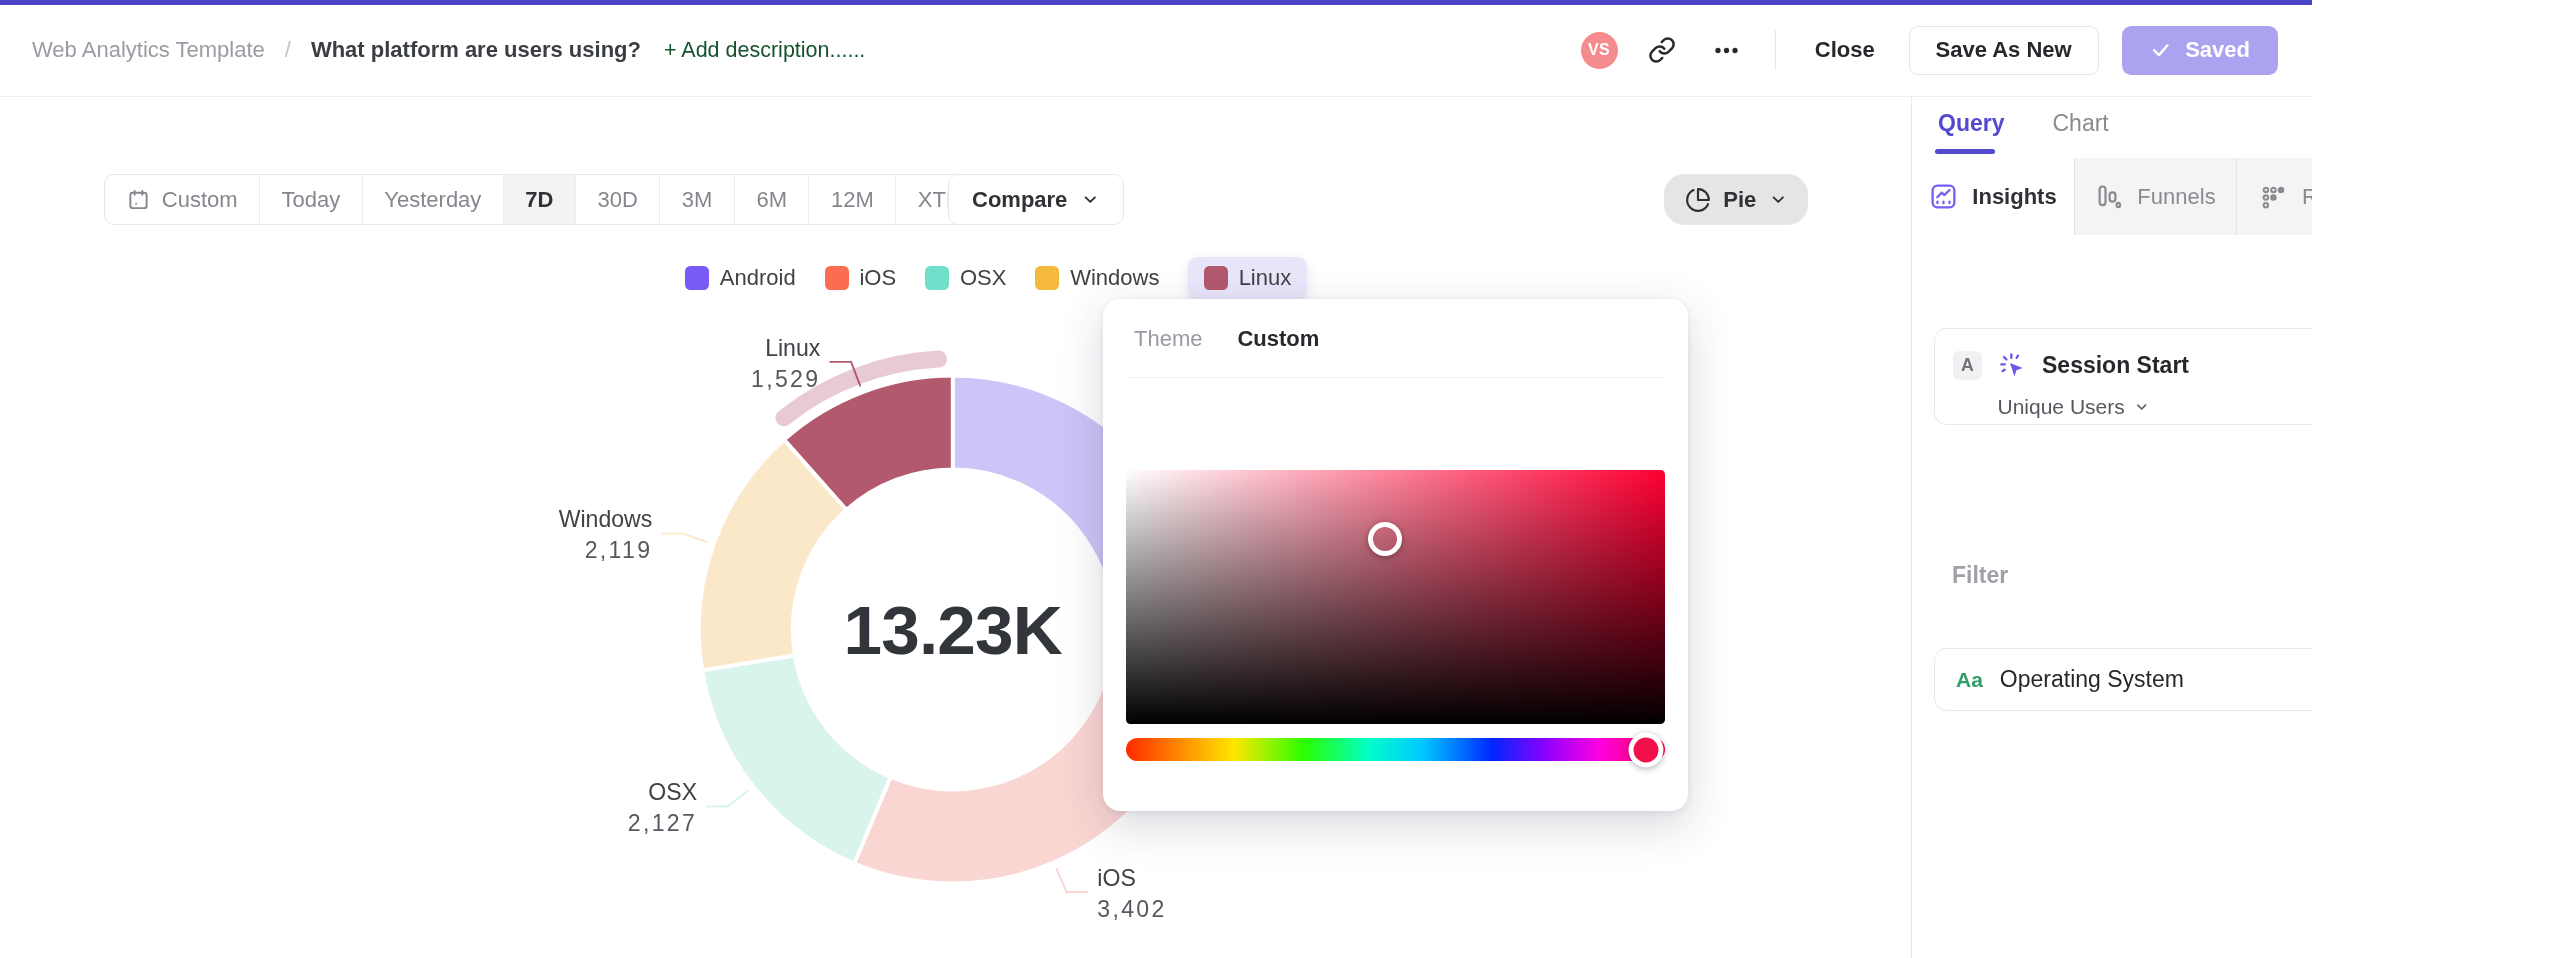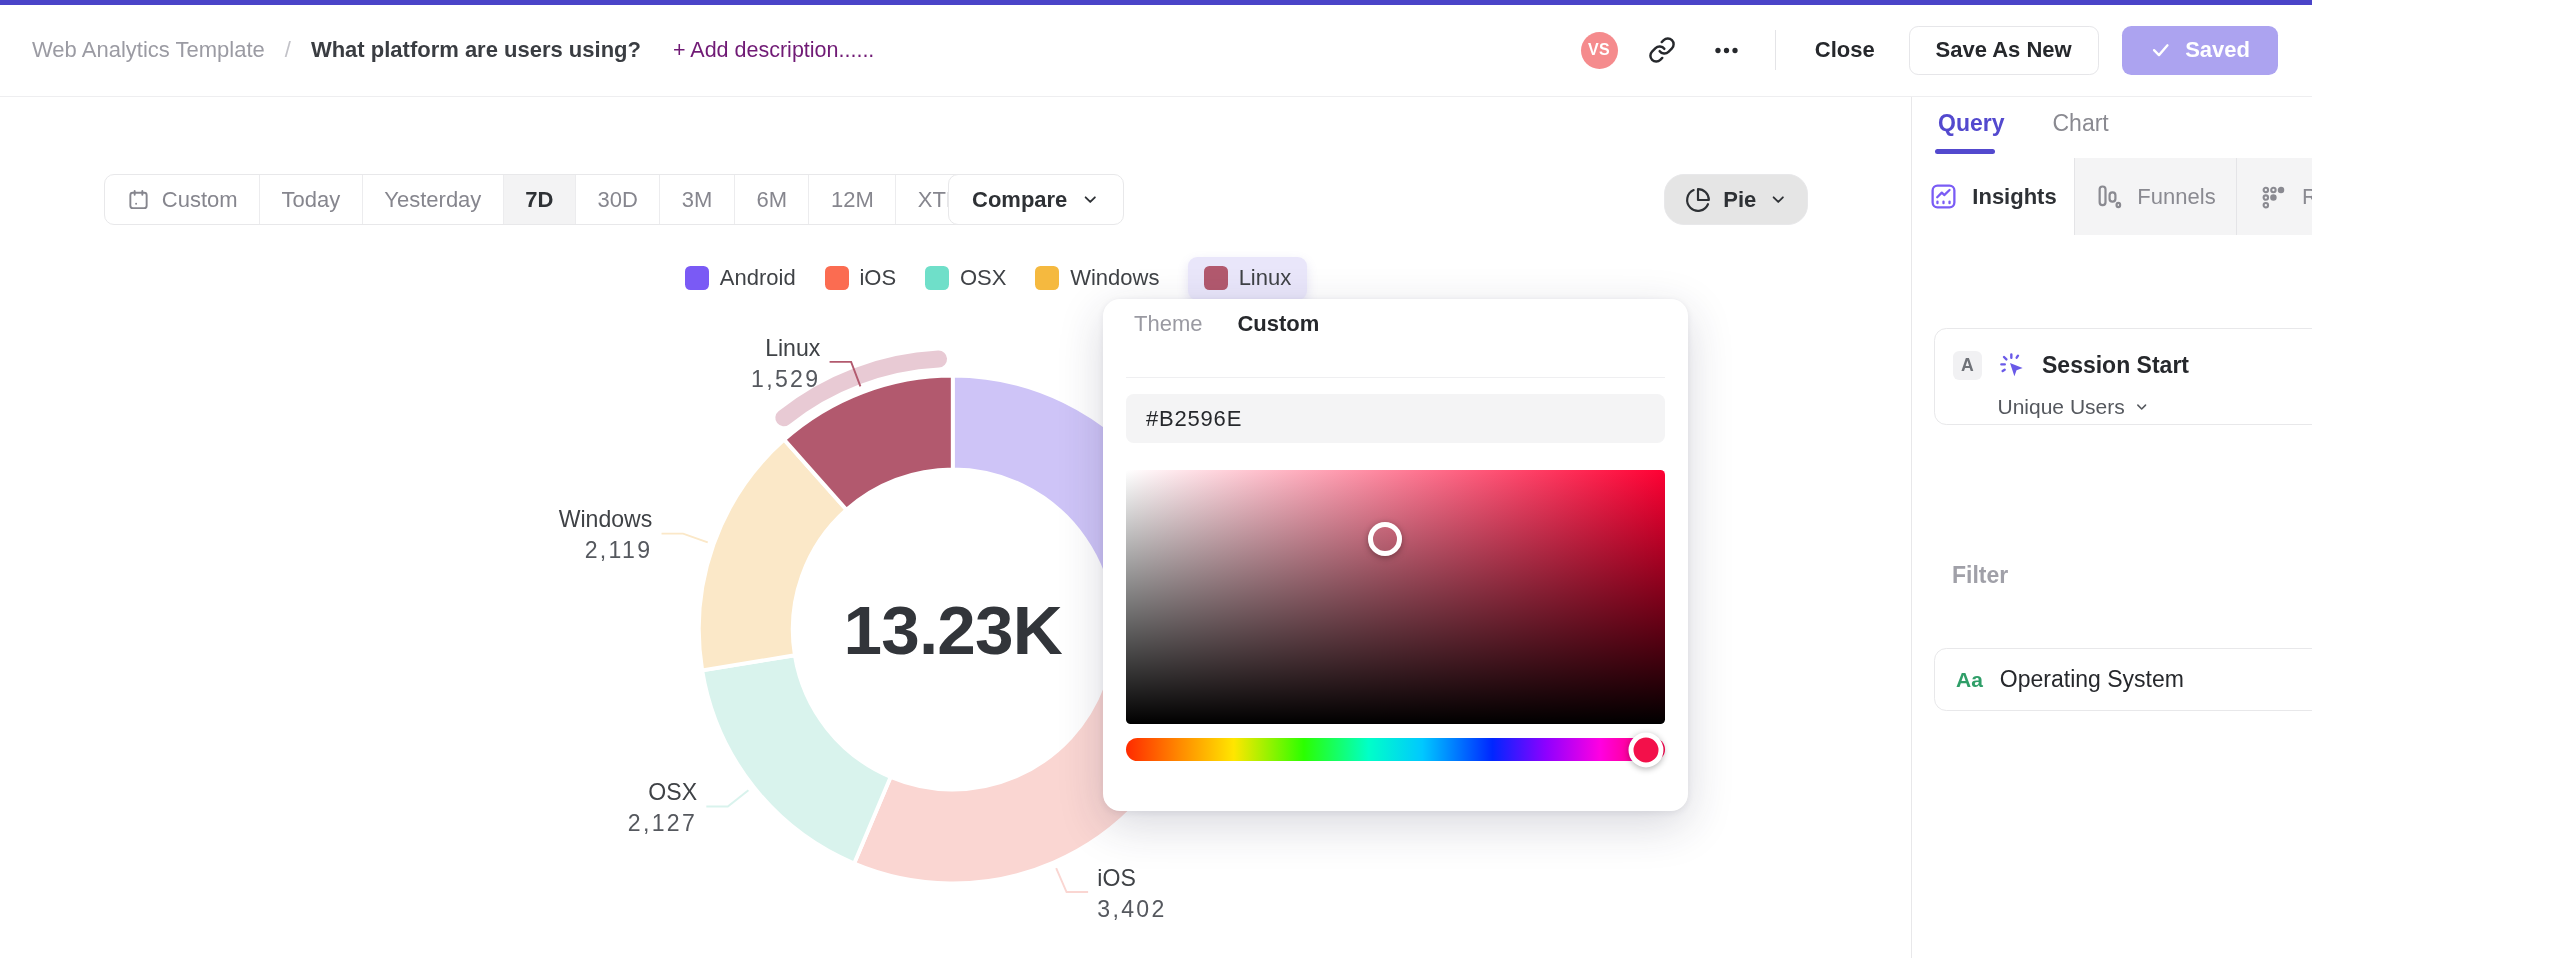--- a/index.html
+++ b/index.html
@@ -7,21 +7,21 @@
   .page{position:relative;width:2312px;height:959px;overflow:hidden;background:#fff;}
 
   
   .top-accent{position:absolute;left:0;top:0;width:100%;height:4.6px;background:#4A44C8;}
   .header{position:absolute;left:0;top:4.6px;width:100%;height:92px;display:flex;align-items:center;
           justify-content:space-between;border-bottom:1.2px solid #EEEEF0;box-sizing:border-box;background:#fff;z-index:30;}
   .hleft{display:flex;align-items:center;gap:20px;padding-left:32px;}
   .crumb-root{font-size:22px;color:#9B9BA3;}
   .crumb-sep{font-size:22px;color:#C2C2C8;}
   .crumb-title{font-size:22px;font-weight:700;color:#3A3D42;}
-  .add-desc{font-size:21.5px;color:#701a75;margin-left:12px;}
+  .add-desc{font-size:21.5px;color:#14532d;margin-left:3px;}
   .hright{display:flex;align-items:center;gap:23px;padding-right:34px;}
   .avatar{width:37px;height:37px;border-radius:50%;background:#F58B8D;color:#fff;font-size:16px;font-weight:700;
           display:flex;align-items:center;justify-content:center;letter-spacing:0.4px;}
   .icon-btn{display:flex;align-items:center;justify-content:center;width:42px;height:42px;border-radius:7.7px;}
   .hdivider{width:1.2px;height:40px;background:#E4E4E7;margin:0 4.6px;}
   .close-btn{font-size:22px;font-weight:600;color:#26282C;padding:0 10.8px;background:none;border:none;font-family:inherit;}
   .btn-outline{font-size:22px;font-weight:600;color:#26282C;background:#fff;border:1.4px solid #E6E6E9;border-radius:9.2px;
           height:49px;padding:0 26px;font-family:inherit;display:flex;align-items:center;}
   .btn-saved{font-size:22px;font-weight:600;color:#fff;background:#ACA3F0;border:none;border-radius:9.2px;height:49px;
           padding:6px 28px;font-family:inherit;display:flex;align-items:center;gap:14px;}
@@ -45,21 +45,21 @@
 
   
   #chart{position:absolute;left:585px;top:323px;overflow:visible;z-index:1;}
   .slice-name{font-size:30px;fill:#3F4246;}
   .slice-value{font-size:30px;fill:#55585E;letter-spacing:3px;}
   .center-total{font-size:90px;font-weight:700;fill:#32353A;letter-spacing:-1px;}
 
   
   .popup{position:absolute;left:1103px;top:299px;width:585px;height:512px;background:#fff;border-radius:17px;
          box-shadow:0 14px 46px rgba(40,40,70,.18),0 1.5px 6.2px rgba(40,40,70,.08);z-index:10;box-sizing:border-box;}
-  .popup-tabs{position:absolute;left:31px;top:12px;display:flex;gap:35px;align-items:center;}
+  .popup-tabs{position:absolute;left:31px;top:27px;display:flex;gap:35px;align-items:center;}
   .ptab{font-size:22px;color:#9A9AA2;}
   .ptab.active{color:#26282C;font-weight:700;}
   .popup-div{position:absolute;left:23px;right:23px;top:78px;height:0;border-top:1.2px solid #EFEFF1;}
   .hex-input{position:absolute;left:23px;right:23px;top:95px;height:49px;background:#F4F4F5;border:none;border-radius:7.7px;
          font-size:22px;color:#26282C;padding:0 20px;font-family:inherit;letter-spacing:0.8px;box-sizing:border-box;width:539px;}
   .sv-area{position:absolute;left:23px;right:23px;top:171px;height:254px;border-radius:4.6px;
          background:linear-gradient(to top,#000,rgba(0,0,0,0)),linear-gradient(to right,#fff,var(--hue-color,#FF0033));}
   .sv-cursor{position:absolute;width:34px;height:34px;border:5.4px solid #fff;border-radius:50%;box-sizing:border-box;
          box-shadow:0 1.5px 6.2px rgba(0,0,0,.35);transform:translate(-50%,-50%);}
   .hue-bar{position:absolute;left:23px;right:23px;top:439px;height:23px;border-radius:11.5px;
@@ -236,21 +236,20 @@
       <text x="305.88369456203327" y="82.251122449803" text-anchor="end" class="slice-value">1,529</text>
       <text x="478" y="430" text-anchor="middle" class="center-total">13.23K</text>
     </svg>
 
   <div class="popup">
     <div class="popup-tabs">
       <span class="ptab">Theme</span>
       <span class="ptab active">Custom</span>
     </div>
     <div class="popup-div"></div>
-    <input class="hex-input" value="#B2596E" style="">
     <div class="sv-area" id="sv-area" style="--hue-color: #FF0033;">
       <div class="sv-cursor" id="sv-cursor" style="left: 48%; top: 27%;"></div>
     </div>
     <div class="hue-bar" id="hue-bar">
       <div class="hue-thumb" id="hue-thumb" style="left: 96.5%; background: rgb(243, 16, 74);"></div>
     </div>
   </div>
 
   <aside class="sidebar">
     <div class="qc-tabs">

